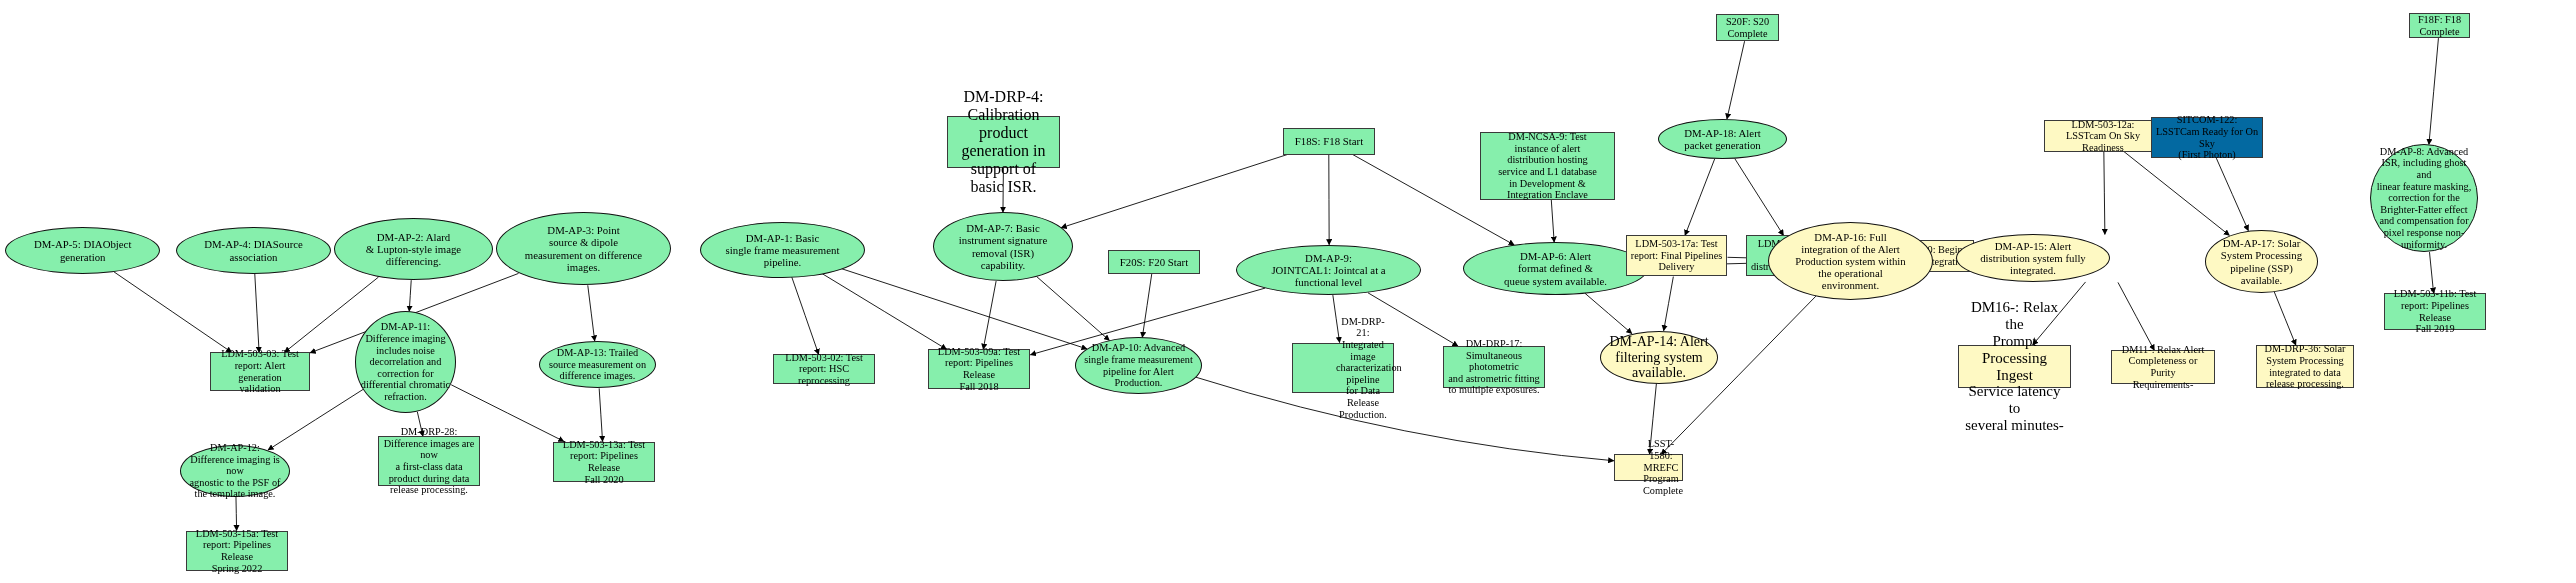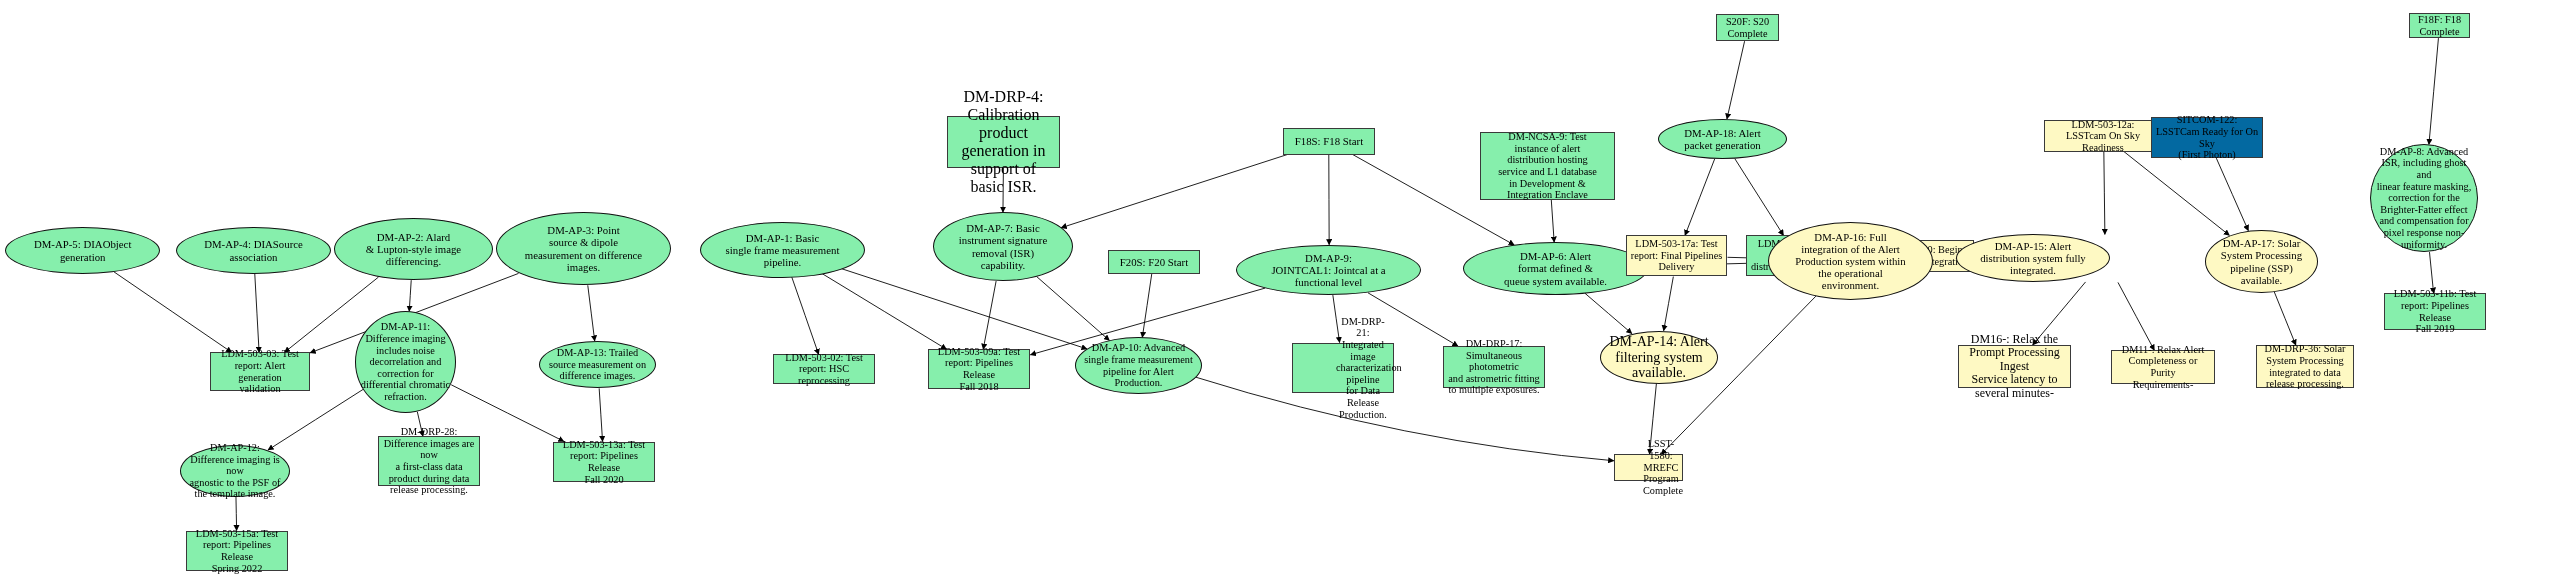--- a/index.html
+++ b/index.html
@@ -174,21 +174,21 @@
 pipeline (SSP)
 available.</span></div>
       <div class="node ellipse fill-white" style="left: 1768px; top: 222px; width: 165px; height: 78px; font-size: 10.8px;"><span class="node-label">DM-AP-16: Full
 integration of the Alert
 Production system within
 the operational
 environment.</span></div>
       <div class="node ellipse fill-white" style="left: 1600px; top: 331px; width: 118px; height: 53px; font-size: 14px;"><span class="node-label">DM-AP-14: Alert
 filtering system
 available.</span></div>
-      <div class="node box fill-white" style="left: 1958px; top: 345px; width: 113px; height: 43px; font-size: 12px;"><span class="node-label">DM16-: Relax the
+      <div class="node box fill-white" style="left: 1958px; top: 345px; width: 113px; height: 43px; font-size: 15px;"><span class="node-label">DM16-: Relax the
 Prompt Processing Ingest
 Service latency to
 several minutes-</span></div>
       <div class="node box fill-white" style="left: 2111px; top: 350px; width: 104px; height: 34px; font-size: 10.3px;"><span class="node-label">DM11-: Relax Alert
 Completeness or Purity
 Requirements-</span></div>
       <div class="node box fill-white" style="left: 2256px; top: 345px; width: 98px; height: 43px; font-size: 10.3px;"><span class="node-label">DM-DRP-36: Solar
 System Processing
 integrated to data
 release processing.</span></div>

